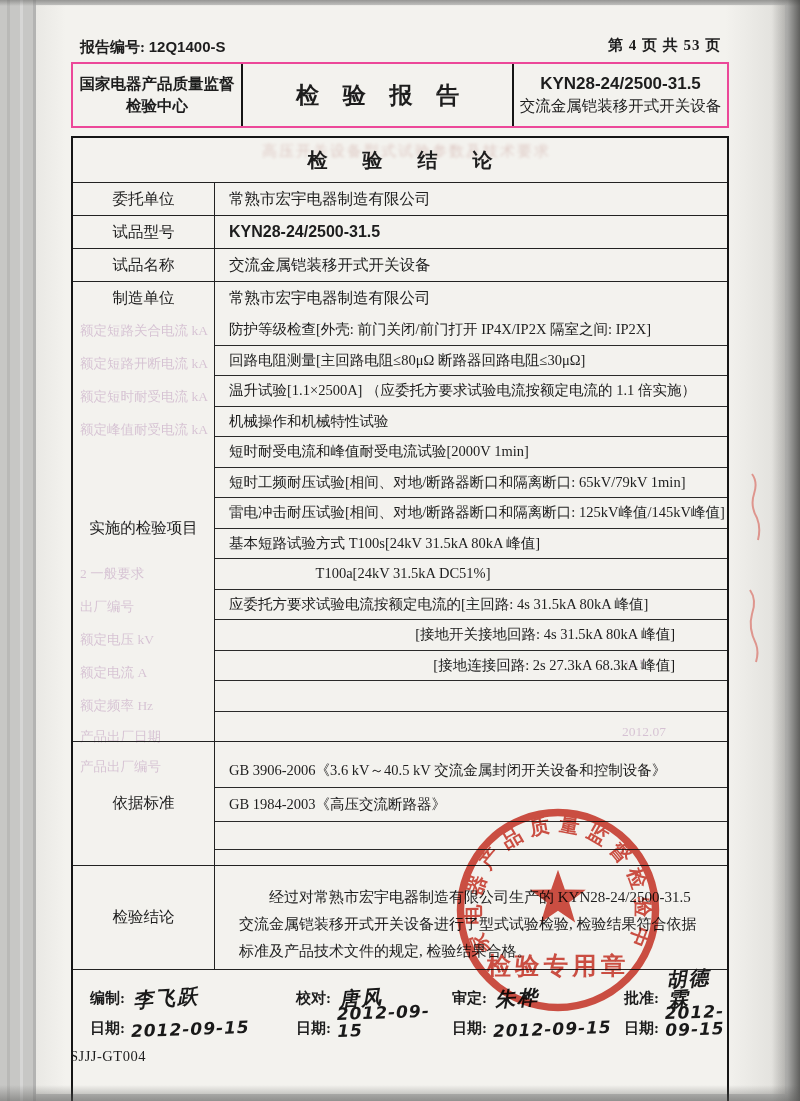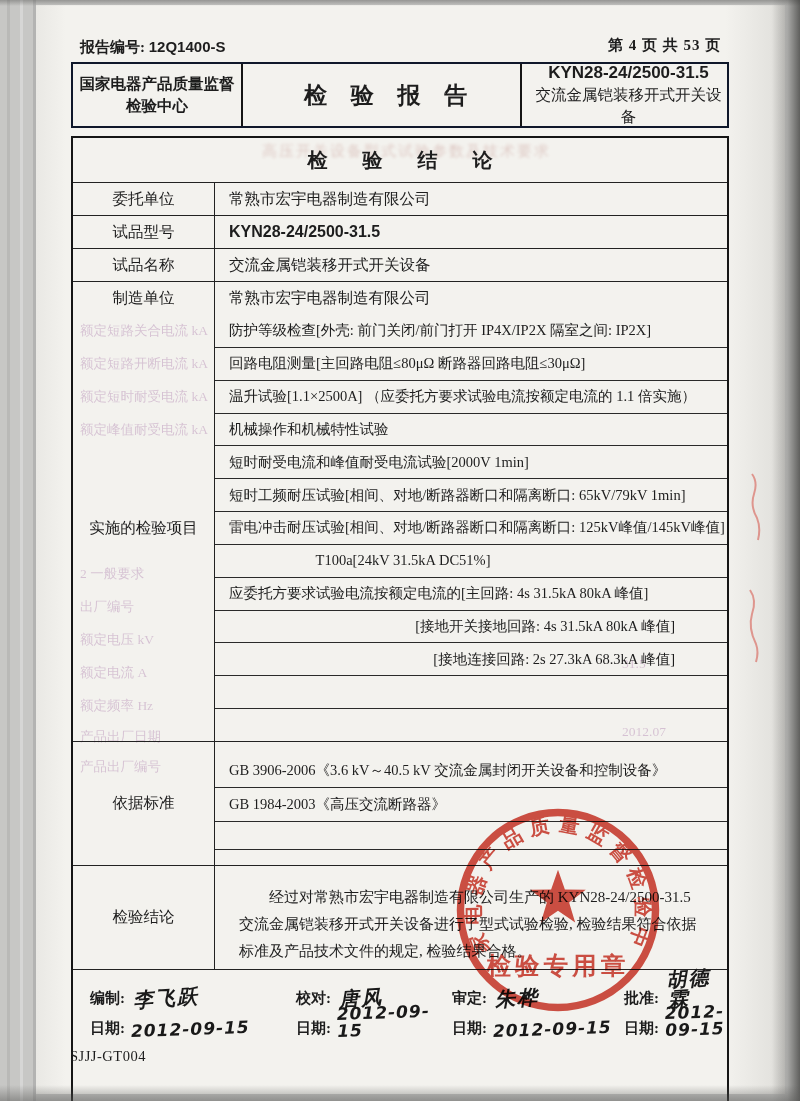--- a/index.html
+++ b/index.html
@@ -31,21 +31,21 @@
   .abs{position:absolute;}
 
   
   .report-no{left:80px;top:38px;font-size:15px;font-weight:bold;}
   .report-no .num{font-family:"Liberation Sans",sans-serif;font-weight:bold;}
   .page-info{left:608px;top:36px;font-size:15px;font-weight:bold;letter-spacing:1px;}
 
   
   .header-table{
     left:71px;top:62px;width:658px;height:66px;
-    border:2px solid #0f172a;display:flex;box-sizing:border-box;background:transparent;gap:8px;
+    border:2px solid #ec4899;display:flex;box-sizing:border-box;background:transparent;
   }
   .header-table .cell{box-sizing:border-box;display:flex;flex-direction:column;justify-content:center;align-items:center;}
   .h-org{width:170px;border-right:2px solid #151515;font-size:15.5px;font-weight:bold;line-height:22px;text-align:center;}
   .h-title{width:271px;border-right:2px solid #151515;font-size:23px;font-weight:bold;letter-spacing:9px;text-indent:9px;}
   .h-prod{flex:1;font-size:15.5px;text-align:center;line-height:22px;}
   .h-prod .model{font-family:"Liberation Sans",sans-serif;font-weight:bold;font-size:17px;}
 
   
   .main-table{
     left:71px;top:136px;width:658px;height:1032px;
@@ -181,20 +181,21 @@
     <div class="section tests">
       <div class="label-col">实施的检验项目</div>
       <div class="content-col">
         <div class="t-row">防护等级检查[外壳: 前门关闭/前门打开 IP4X/IP2X  隔室之间: IP2X]</div>
         <div class="t-row">回路电阻测量[主回路电阻≤80μΩ  断路器回路电阻≤30μΩ]</div>
         <div class="t-row">温升试验[1.1×2500A] （应委托方要求试验电流按额定电流的 1.1 倍实施）</div>
         <div class="t-row">机械操作和机械特性试验</div>
         <div class="t-row">短时耐受电流和峰值耐受电流试验[2000V 1min]</div>
         <div class="t-row">短时工频耐压试验[相间、对地/断路器断口和隔离断口: 65kV/79kV  1min]</div>
         <div class="t-row">雷电冲击耐压试验[相间、对地/断路器断口和隔离断口: 125kV峰值/145kV峰值]</div>
+        <div class="t-row">基本短路试验方式 T100s[24kV  31.5kA  80kA 峰值]</div>
         <div class="t-row center">T100a[24kV  31.5kA  DC51%]</div>
         <div class="t-row">应委托方要求试验电流按额定电流的[主回路: 4s  31.5kA  80kA 峰值]</div>
         <div class="t-row right">[接地开关接地回路: 4s  31.5kA  80kA 峰值]</div>
         <div class="t-row right">[接地连接回路: 2s  27.3kA  68.3kA 峰值]</div>
         <div class="t-row"></div>
         <div class="t-row"></div>
       </div>
     </div>
 
     <div class="section standards">

